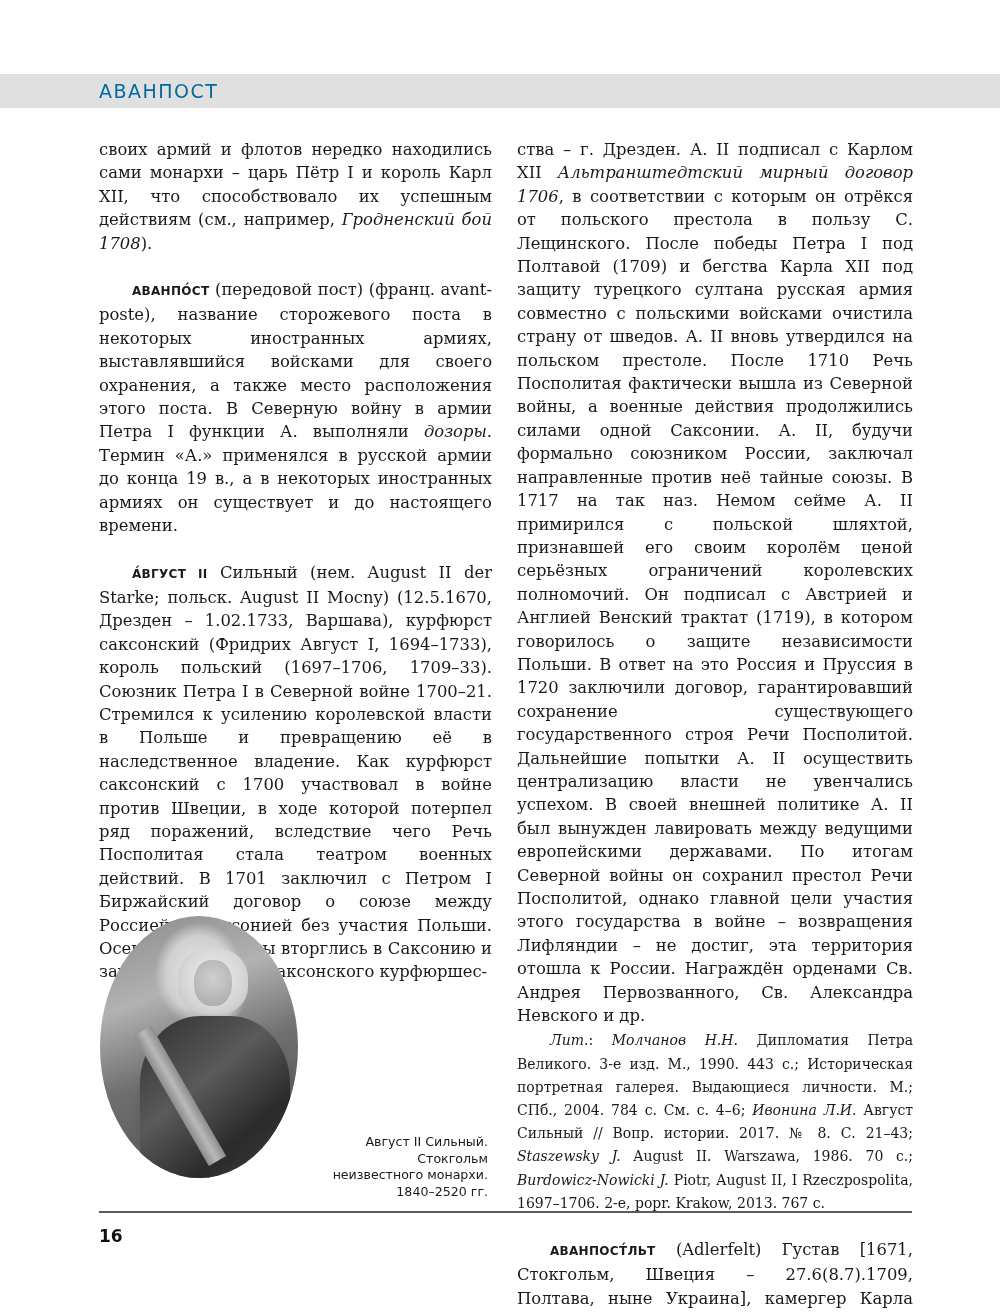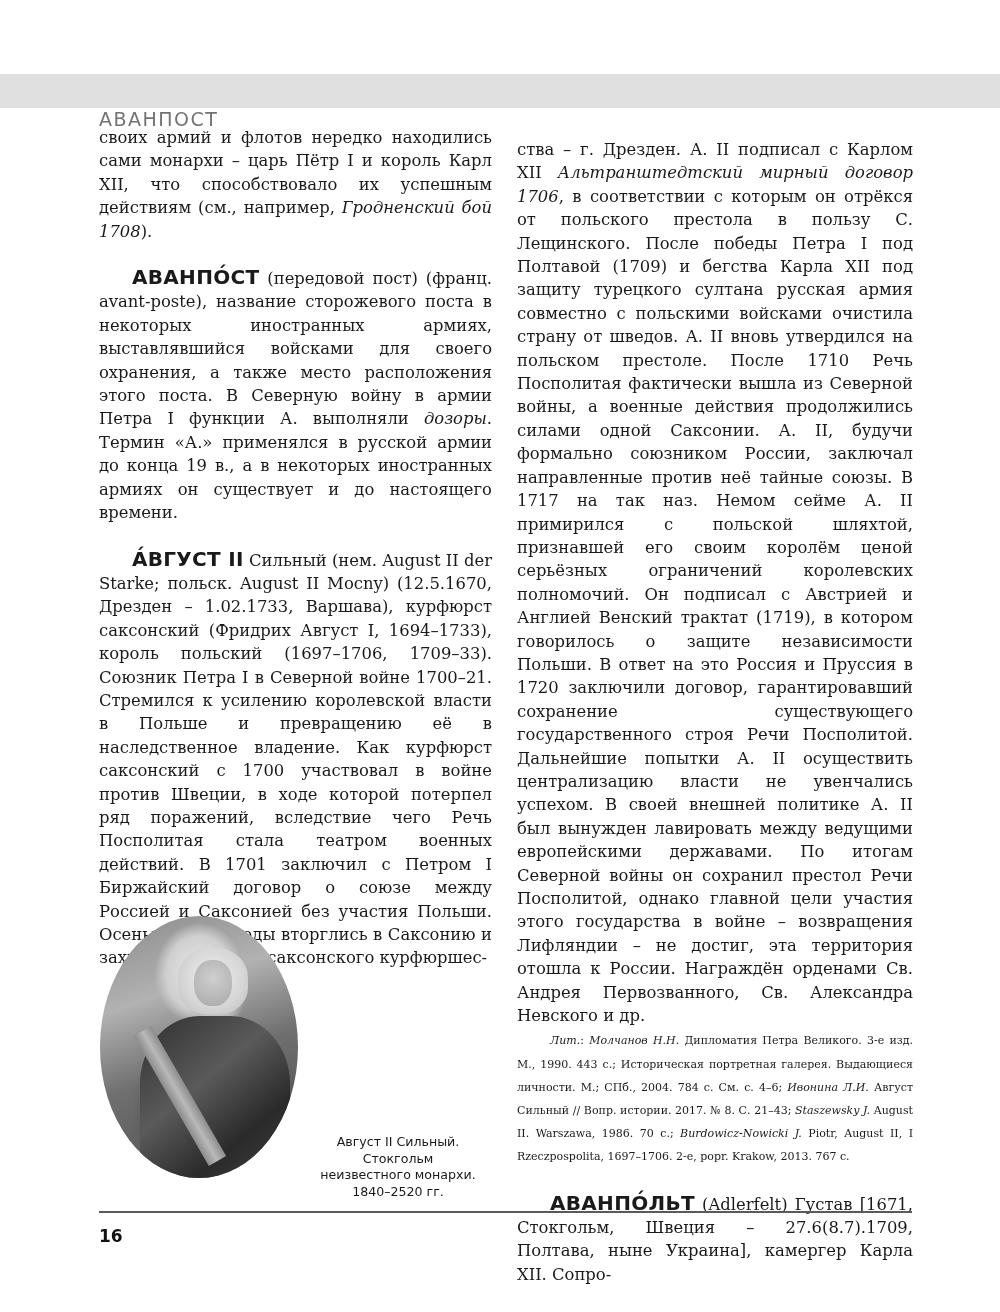--- a/index.html
+++ b/index.html
@@ -4,37 +4,37 @@
 <style>
   html, body { margin: 0; padding: 0; background: #ffffff; }
   body { width: 1000px; height: 1312px; position: relative; overflow: hidden; color: #1a1a1a; }
   .header-band {
     position: absolute; left: 0; top: 74px; width: 1000px; height: 34px;
     background: #e0e0e0;
   }
   .running-head {
     position: absolute; left: 99px; top: 80px;
     font-family: "DejaVu Sans", sans-serif; font-size: 19px; letter-spacing: 1.5px;
-    color: #737373; font-weight: 500; margin-top: 28px;
+    color: #0369a1; font-weight: 500;
   }
   .col {
-    position: absolute; top: 126px;
+    position: absolute; top: 138px;
     font-family: "DejaVu Serif", serif; font-size: 16.4px; line-height: 23.4px;
     text-align: justify; hyphens: manual;
   }
   .col-left { left: 99px; width: 393px; }
   .col-right { left: 517px; width: 396px; top: 138px; }
   p { margin: 0; }
   .indent { text-indent: 33px; }
   .gap { margin-top: 23px; }
   .head {
-    font-family: "DejaVu Sans", sans-serif; font-weight: bold; font-size: 20px; letter-spacing: 0.3px;
+    font-family: "DejaVu Sans", sans-serif; font-weight: bold; font-size: 12px; letter-spacing: 0.3px;
   }
   i { font-style: italic; }
-  .lit { font-size: 11px; line-height: 23.2px; margin-top: 2px; }
+  .lit { font-size: 14px; line-height: 23.2px; margin-top: 2px; }
   .portrait {
     position: absolute; left: 100px; top: 916px; width: 198px; height: 262px;
     border-radius: 50%;
     background:
       radial-gradient(ellipse 22% 20% at 58% 30%, #d8d8d8 0%, #bdbdbd 50%, transparent 70%),
       radial-gradient(ellipse 30% 26% at 50% 22%, #eaeaea 0%, #cfcfcf 55%, transparent 75%),
       radial-gradient(ellipse 55% 45% at 60% 75%, #3a3a3a 0%, #555 55%, transparent 80%),
       linear-gradient(160deg, #8a8a8a 0%, #b2b2b2 30%, #6f6f6f 55%, #4a4a4a 100%);
     overflow: hidden;
   }
@@ -50,21 +50,21 @@
     position: absolute; left: 40px; top: 100px; width: 150px; height: 170px; border-radius: 40% 40% 0 0;
     background: linear-gradient(140deg, #2f2f2f 0%, #5a5a5a 40%, #2a2a2a 70%, #444 100%);
   }
   .portrait .sash {
     position: absolute; left: 70px; top: 105px; width: 20px; height: 150px; transform: rotate(-30deg);
     background: linear-gradient(90deg, #8c8c8c, #b9b9b9, #8c8c8c);
   }
   .caption {
     position: absolute; left: 308px; top: 1134px; width: 180px;
     font-family: "DejaVu Sans", sans-serif; font-size: 12.6px; line-height: 16.5px;
-    text-align: center; color: #1a1a1a;
+    text-align: right; color: #1a1a1a;
   }
   .footer-rule {
     position: absolute; left: 99px; top: 1211px; width: 813px; height: 2px; background: #5a5a5a;
   }
   .page-number {
     position: absolute; left: 99px; top: 1226px;
     font-family: "DejaVu Sans", sans-serif; font-weight: bold; font-size: 17px; color: #111;
   }
 </style>
 </head>
@@ -92,17 +92,17 @@
   <div>Стокгольм</div>
   <div>неизвестного монархи.</div>
   <div>1840–2520 гг.</div>
 </div>
 
 <div class="col col-right">
   <p>с<span>тва – г. Дрезден. А. II подписал с Карлом XII </span><i>Альтранштедтский мирный договор 1706</i><span>, в соответствии с которым он отрёкся от польского престола в пользу С. Лещинского. После победы Петра I под Полтавой (1709) и бегства Карла XII под защиту турецкого султана русская армия совместно с польскими войсками очистила страну от шведов. А. II вновь утвердился на польском престоле. После 1710 Речь Посполитая фактически вышла из Северной войны, а военные действия продолжились силами одной Саксонии. А. II, будучи формально союзником России, заключал направленные против неё тайные союзы. В 1717 на так наз. Немом сейме А. II примирился с польской шляхтой, признавшей его своим королём ценой серьёзных ограничений королевских полномочий. Он подписал с Австрией и Англией Венский трактат (1719), в котором говорилось о защите независимости Польши. В ответ на это Россия и Пруссия в 1720 заключили договор, гарантировавший сохранение существующего государственного строя Речи Посполитой. Дальнейшие попытки А. II осуществить централизацию власти не увенчались успехом. В своей внешней политике А. II был вынужден лавировать между ведущими европейскими державами. По итогам Северной войны он сохранил престол Речи Посполитой, однако главной цели участия этого государства в войне – возвращения Лифляндии – не достиг, эта территория отошла к России. Награждён орденами Св. Андрея Первозванного, Св. Александра Невского и др.</span></p>
 
   <p class="indent lit"><i>Лит.</i><span>: </span><i>Молчанов Н.Н.</i><span> Дипломатия Петра Великого. 3-е изд. М., 1990. 443 с.; Историческая портретная галерея. Выдающиеся личности. М.; СПб., 2004. 784 с. См. с. 4–6; </span><i>Ивонина Л.И.</i><span> Август Сильный // Вопр. истории. 2017. № 8. С. 21–43; </span><i>Staszewsky J.</i><span> August II. Warszawa, 1986. 70 с.; </span><i>Burdowicz-Nowicki J.</i><span> Piotr, August II, I Rzeczpospolita, 1697–1706. 2-e, popr. Krakow, 2013. 767 с.</span></p>
 
-  <p class="indent gap"><span class="head">АВАНПО́ЛЬТ</span><span> (Adlerfelt) Густав [1671, Стокгольм, Швеция – 27.6(8.7).1709, Полтава, ныне Украина], камергер Карла XII. Сопро-</span></p>
+  <p class="indent gap"><span class="head">АВАНПОСТ́ЛЬТ</span><span> (Adlerfelt) Густав [1671, Стокгольм, Швеция – 27.6(8.7).1709, Полтава, ныне Украина], камергер Карла XII. Сопро-</span></p>
 </div>
 
 <div class="footer-rule"></div>
 <div class="page-number">16</div>
 
 </body></html>

